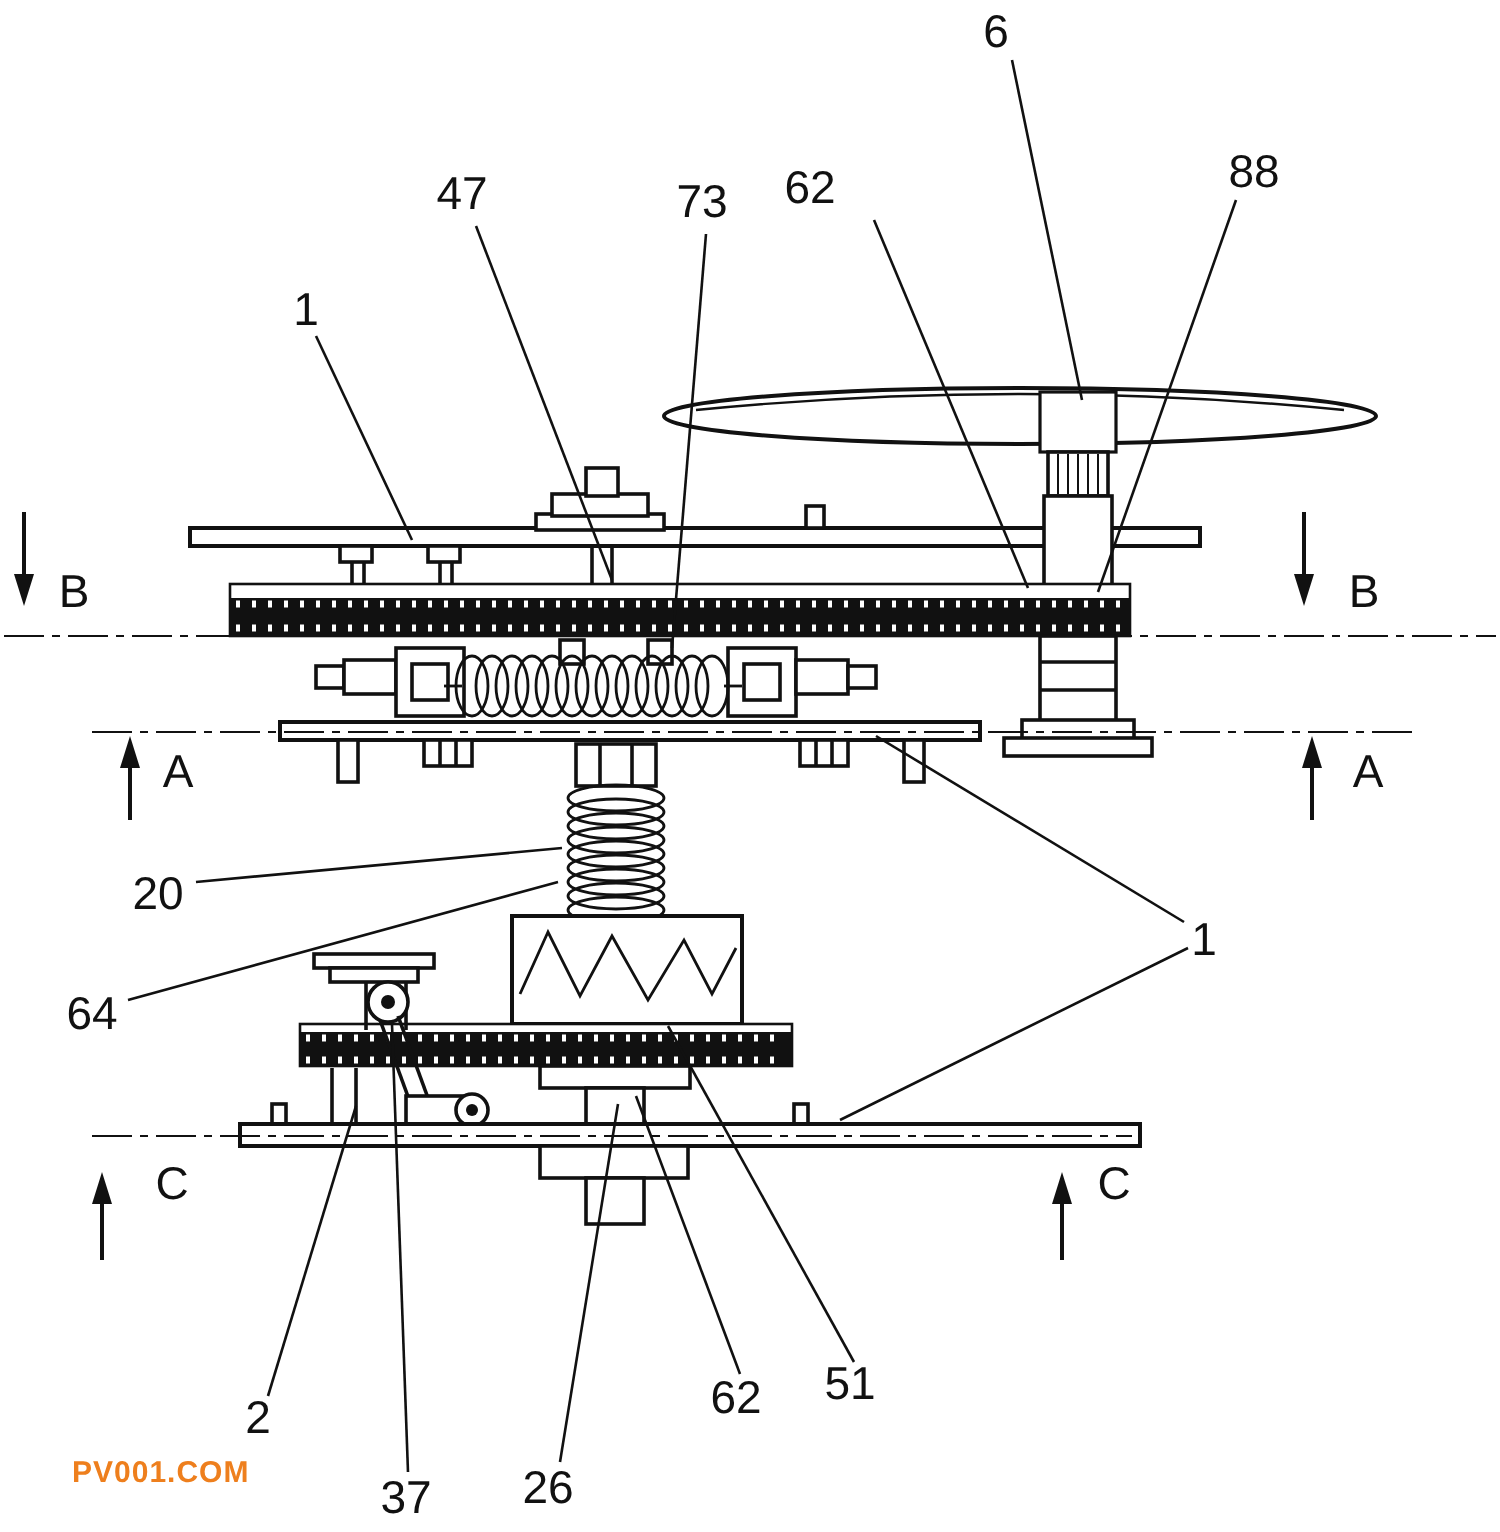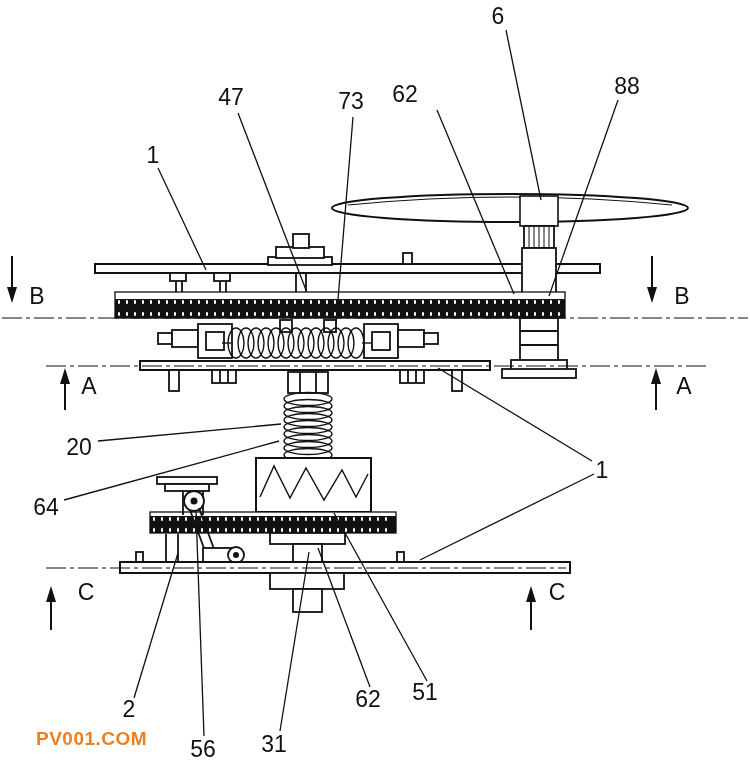--- a/index.html
+++ b/index.html
@@ -8,21 +8,21 @@
     font-family:"Liberation Sans",sans-serif;overflow:hidden;
   }
   .stage svg{position:absolute;left:0;top:0;}
   .lbl{
     position:absolute;transform:translate(-50%,-50%);
     font-size:23px;color:#111;white-space:nowrap;line-height:1;
     user-select:none;
   }
   .watermark{
     position:absolute;left:36px;top:729px;transform:none;
-    font-size:19px;font-weight:bold;color:#ee7f1d;letter-spacing:.5px;
+    font-size:15px;font-weight:bold;color:#ee7f1d;letter-spacing:.5px;
   }
 </style>
 </head>
 <body>
 
 <div class="stage">
 
   <svg width="750" height="766" viewBox="0 0 750 766">
     <g stroke="#111" fill="none" stroke-width="1.8" stroke-linecap="butt">
 
@@ -222,22 +222,22 @@
   <span class="lbl" style="left:498px;top:16px">6</span>
   <span class="lbl" style="left:627px;top:86px">88</span>
   <span class="lbl" style="left:405px;top:94px">62</span>
   <span class="lbl" style="left:351px;top:101px">73</span>
   <span class="lbl" style="left:231px;top:97px">47</span>
   <span class="lbl" style="left:153px;top:155px">1</span>
   <span class="lbl" style="left:79px;top:447px">20</span>
   <span class="lbl" style="left:46px;top:507px">64</span>
   <span class="lbl" style="left:602px;top:470px">1</span>
   <span class="lbl" style="left:129px;top:709px">2</span>
-  <span class="lbl" style="left:203px;top:749px">56</span>
-  <span class="lbl" style="left:274px;top:744px">31</span>
+  <span class="lbl" style="left:203px;top:749px">37</span>
+  <span class="lbl" style="left:274px;top:744px">26</span>
   <span class="lbl" style="left:368px;top:699px">62</span>
   <span class="lbl" style="left:425px;top:692px">51</span>
 
   <span class="lbl" style="left:37px;top:296px">B</span>
   <span class="lbl" style="left:682px;top:296px">B</span>
   <span class="lbl" style="left:89px;top:386px">A</span>
   <span class="lbl" style="left:684px;top:386px">A</span>
   <span class="lbl" style="left:86px;top:592px">C</span>
   <span class="lbl" style="left:557px;top:592px">C</span>
 

